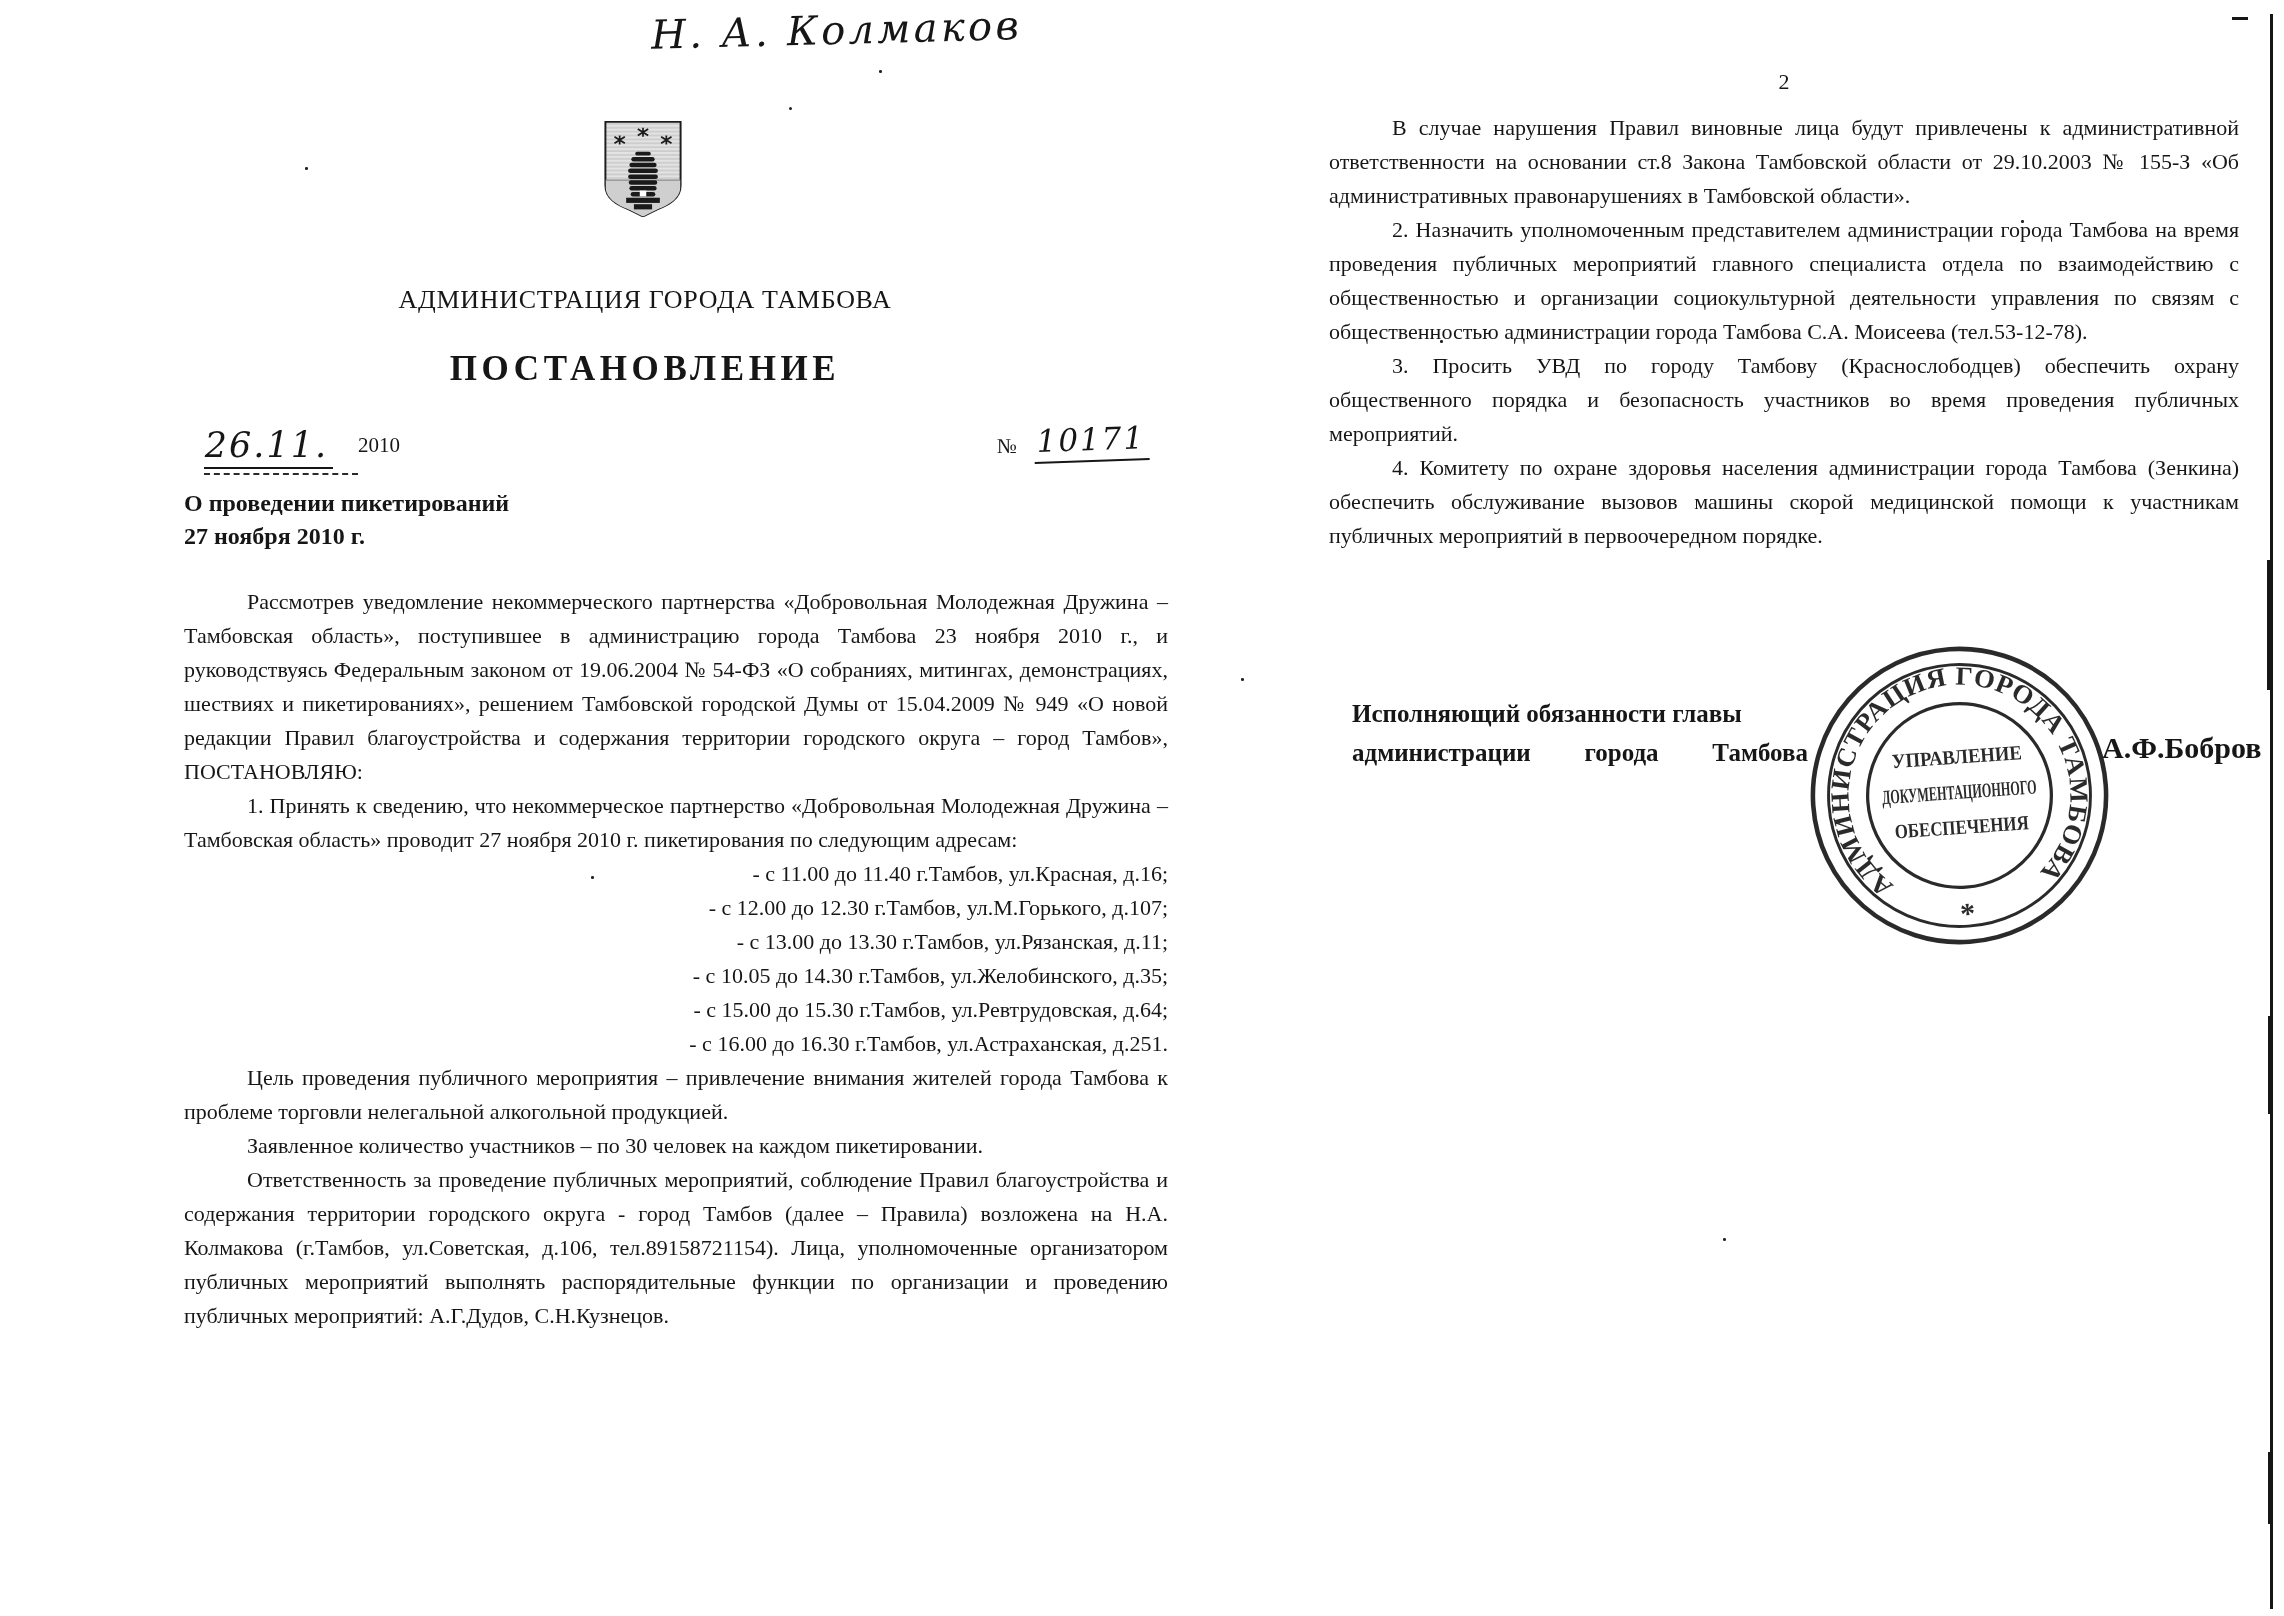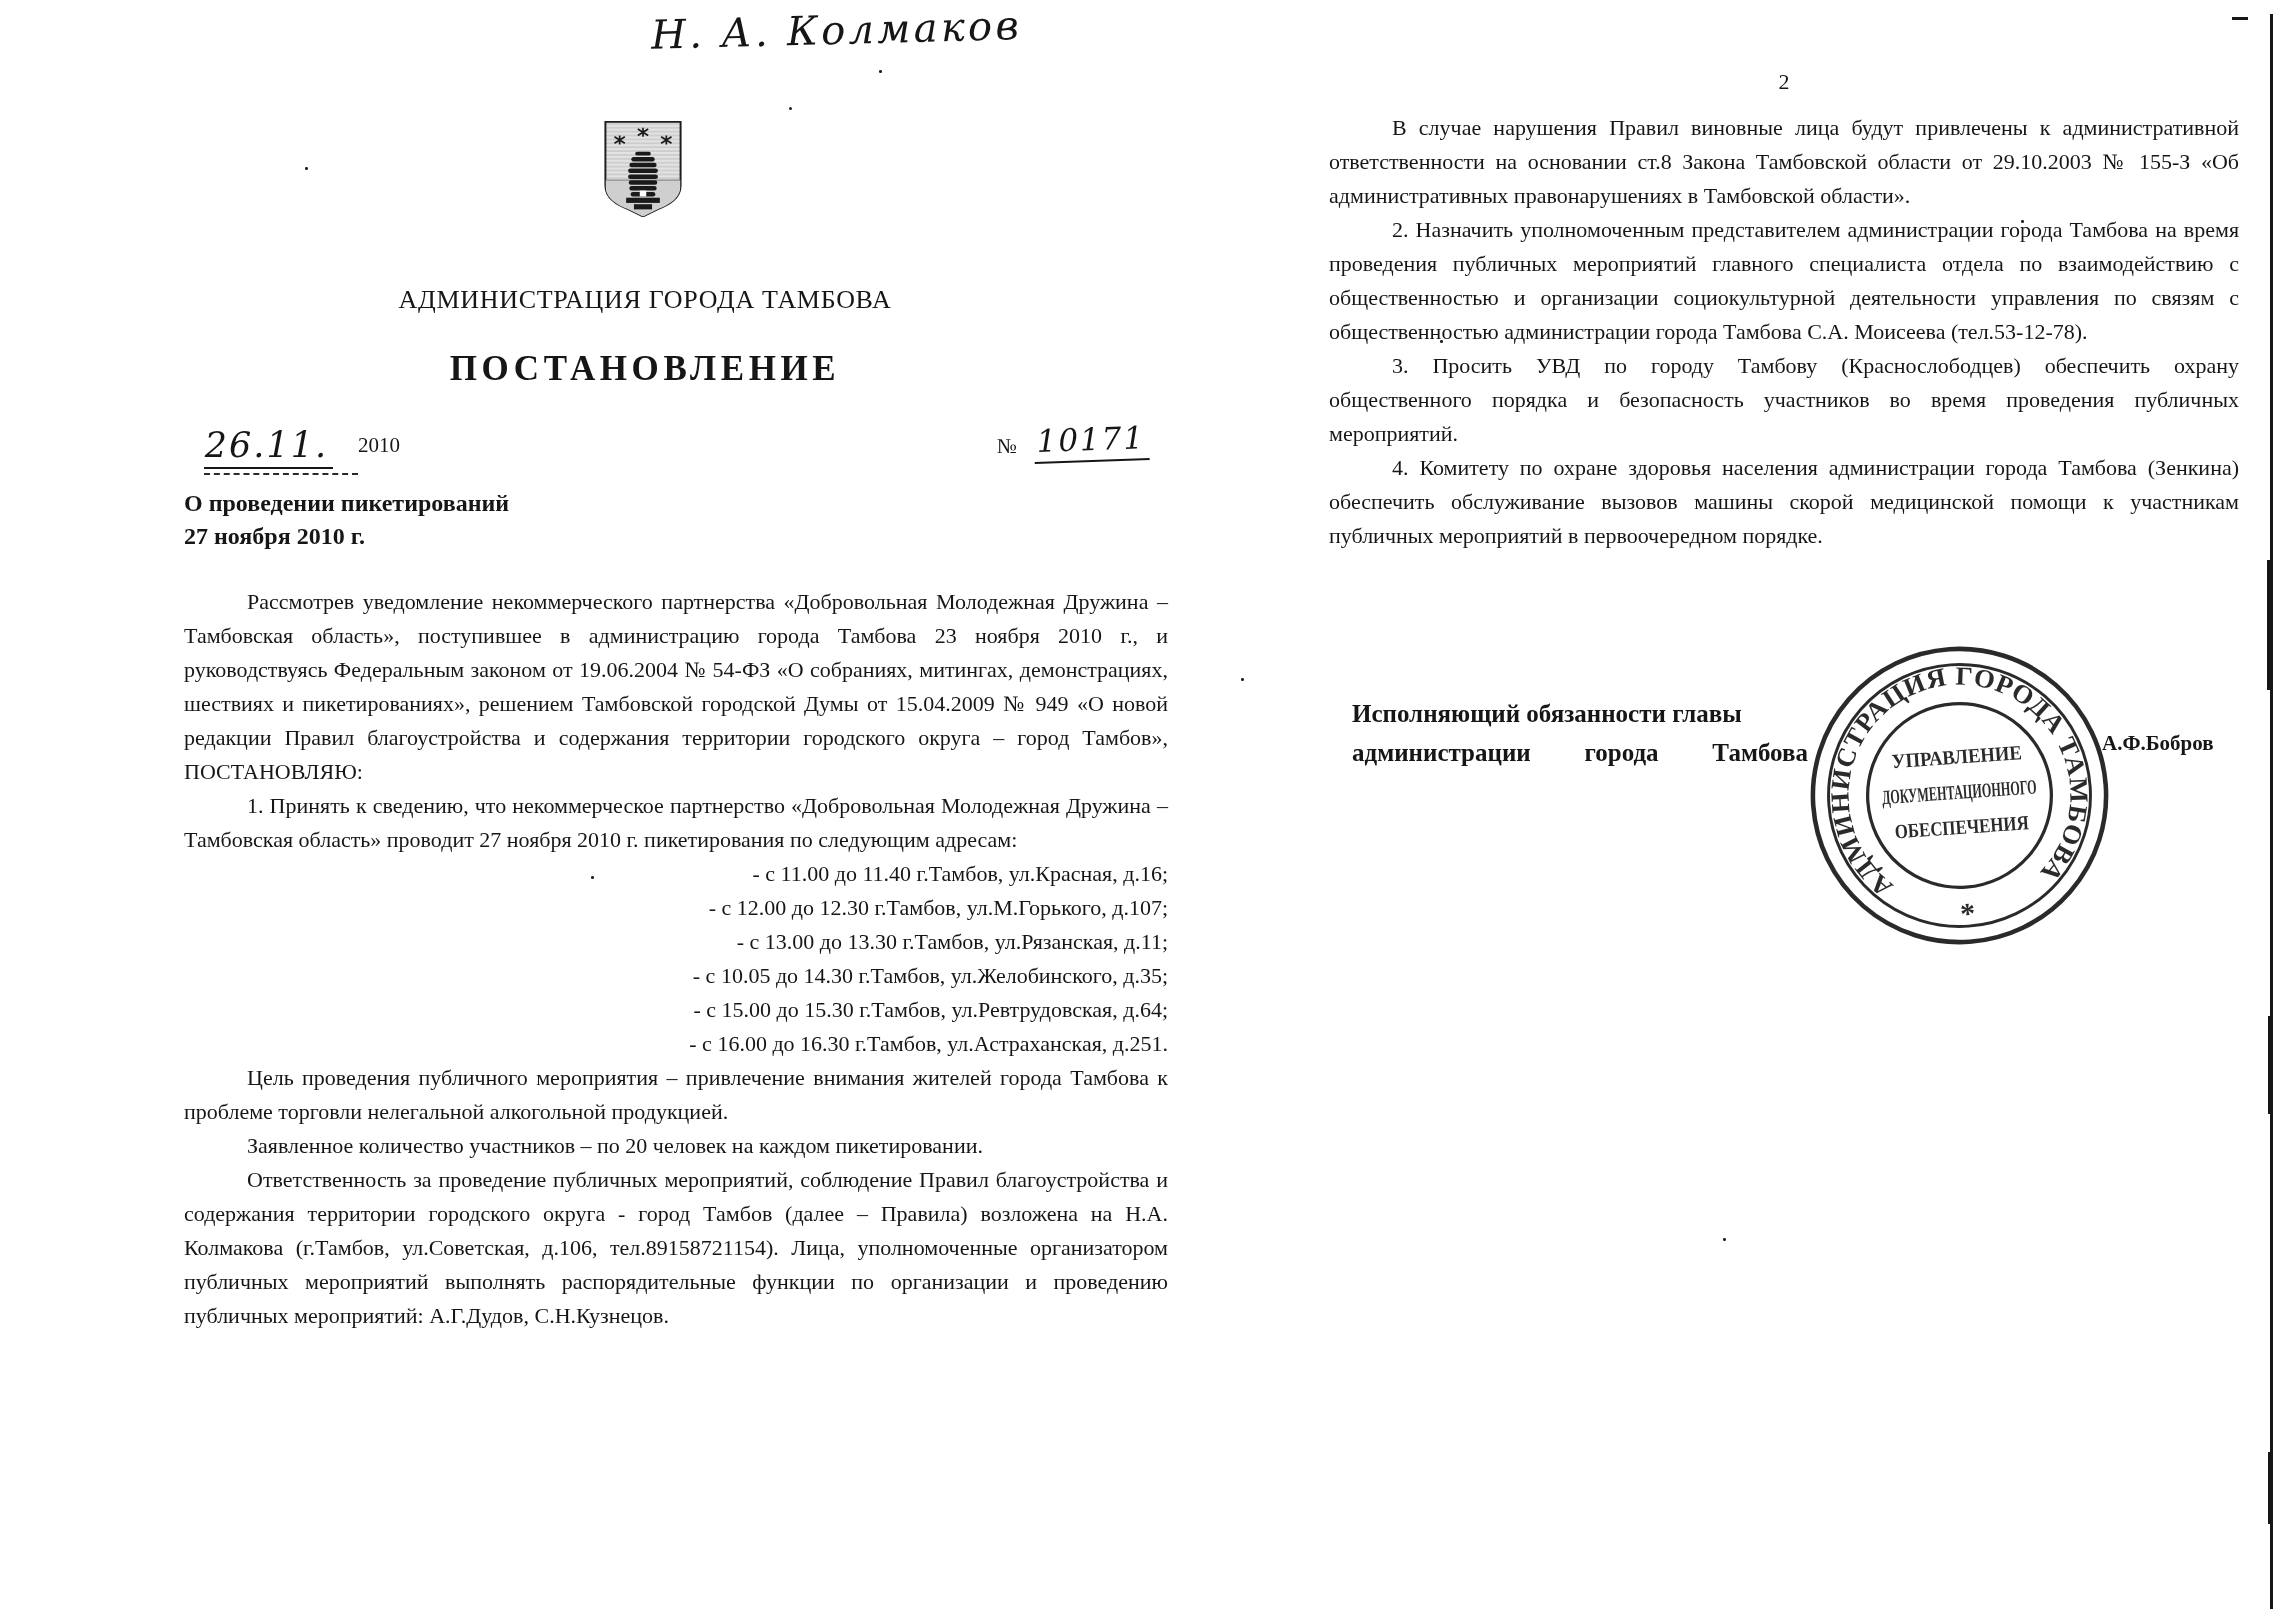--- a/index.html
+++ b/index.html
@@ -20,21 +20,21 @@
   
   .typed-36{font-size:21px;}
   .hw{font-family:"DejaVu Serif","Liberation Serif",serif;font-style:italic;}
   .hw-top{font-size:40px;letter-spacing:3.3px;transform:rotate(-1.5deg);white-space:nowrap;}
   .hw-date{font-size:35px;letter-spacing:2px;border-bottom:2.6px solid #161616;padding:0 5.2px 2.6px 1.3px;}
   .hw-num{font-size:31px;letter-spacing:2px;border-bottom:2.6px solid #161616;padding:0 3.9px 2.6px 2.6px;transform:rotate(-2deg);display:inline-block;}
   
   .page-num{font-size:22px;text-align:center;}
   .sig-title{font-size:25px;font-weight:bold;line-height:39px;width:456px;}
   .sig-title .just{text-align:justify;text-align-last:justify;}
-  .sig-name{font-size:21px;font-weight:bold;white-space:nowrap;}
+  .sig-name{font-size:30px;font-weight:bold;white-space:nowrap;}
   
   .stamp{opacity:0.92;}
   .stamp text{font-family:"Liberation Serif","DejaVu Serif",serif;font-weight:bold;fill:#181818;}
   
   .artifact{background:#161616;}
   .speck{background:#222;border-radius:50%;}
 </style>
 </head>
 <body>
 
@@ -105,21 +105,21 @@
     <p>1. Принять к сведению, что некоммерческое партнерство «Добровольная Молодежная Дружина – Тамбовская область» проводит 27 ноября 2010 г. пикетирования по следующим адресам:</p>
     <div>
       <div class="addr">- с 11.00 до 11.40 г.Тамбов, ул.Красная, д.16;</div>
       <div class="addr">- с 12.00 до 12.30 г.Тамбов, ул.М.Горького, д.107;</div>
       <div class="addr">- с 13.00 до 13.30 г.Тамбов, ул.Рязанская, д.11;</div>
       <div class="addr">- с 10.05 до 14.30 г.Тамбов, ул.Желобинского, д.35;</div>
       <div class="addr">- с 15.00 до 15.30 г.Тамбов, ул.Ревтрудовская, д.64;</div>
       <div class="addr">- с 16.00 до 16.30 г.Тамбов, ул.Астраханская, д.251.</div>
     </div>
     <p>Цель проведения публичного мероприятия – привлечение внимания жителей города Тамбова к проблеме торговли нелегальной алкогольной продукцией.</p>
-    <p>Заявленное количество участников – по 20 человек на каждом пикетировании.</p>
+    <p>Заявленное количество участников – по 30 человек на каждом пикетировании.</p>
     <p>Ответственность за проведение публичных мероприятий, соблюдение Правил благоустройства и содержания территории городского округа - город Тамбов (далее – Правила) возложена на Н.А. Колмакова (г.Тамбов, ул.Советская, д.106, тел.89158721154). Лица, уполномоченные организатором публичных мероприятий выполнять распорядительные функции по организации и проведению публичных мероприятий: А.Г.Дудов, С.Н.Кузнецов.</p>
   </div>
 </div>
 
 <div class="abs" style="left:1211px;top:0;width:1073px;height:1616px;">
 
   <div class="abs page-num" style="left:118px;top:69px;width:910px;">2</div>
 
   <div class="abs body-col" style="left:118px;top:111px;width:910px;">
     <p>В случае нарушения Правил виновные лица будут привлечены к административной ответственности на основании ст.8 Закона Тамбовской области от 29.10.2003 № 155-З «Об административных правонарушениях в Тамбовской области».</p>

